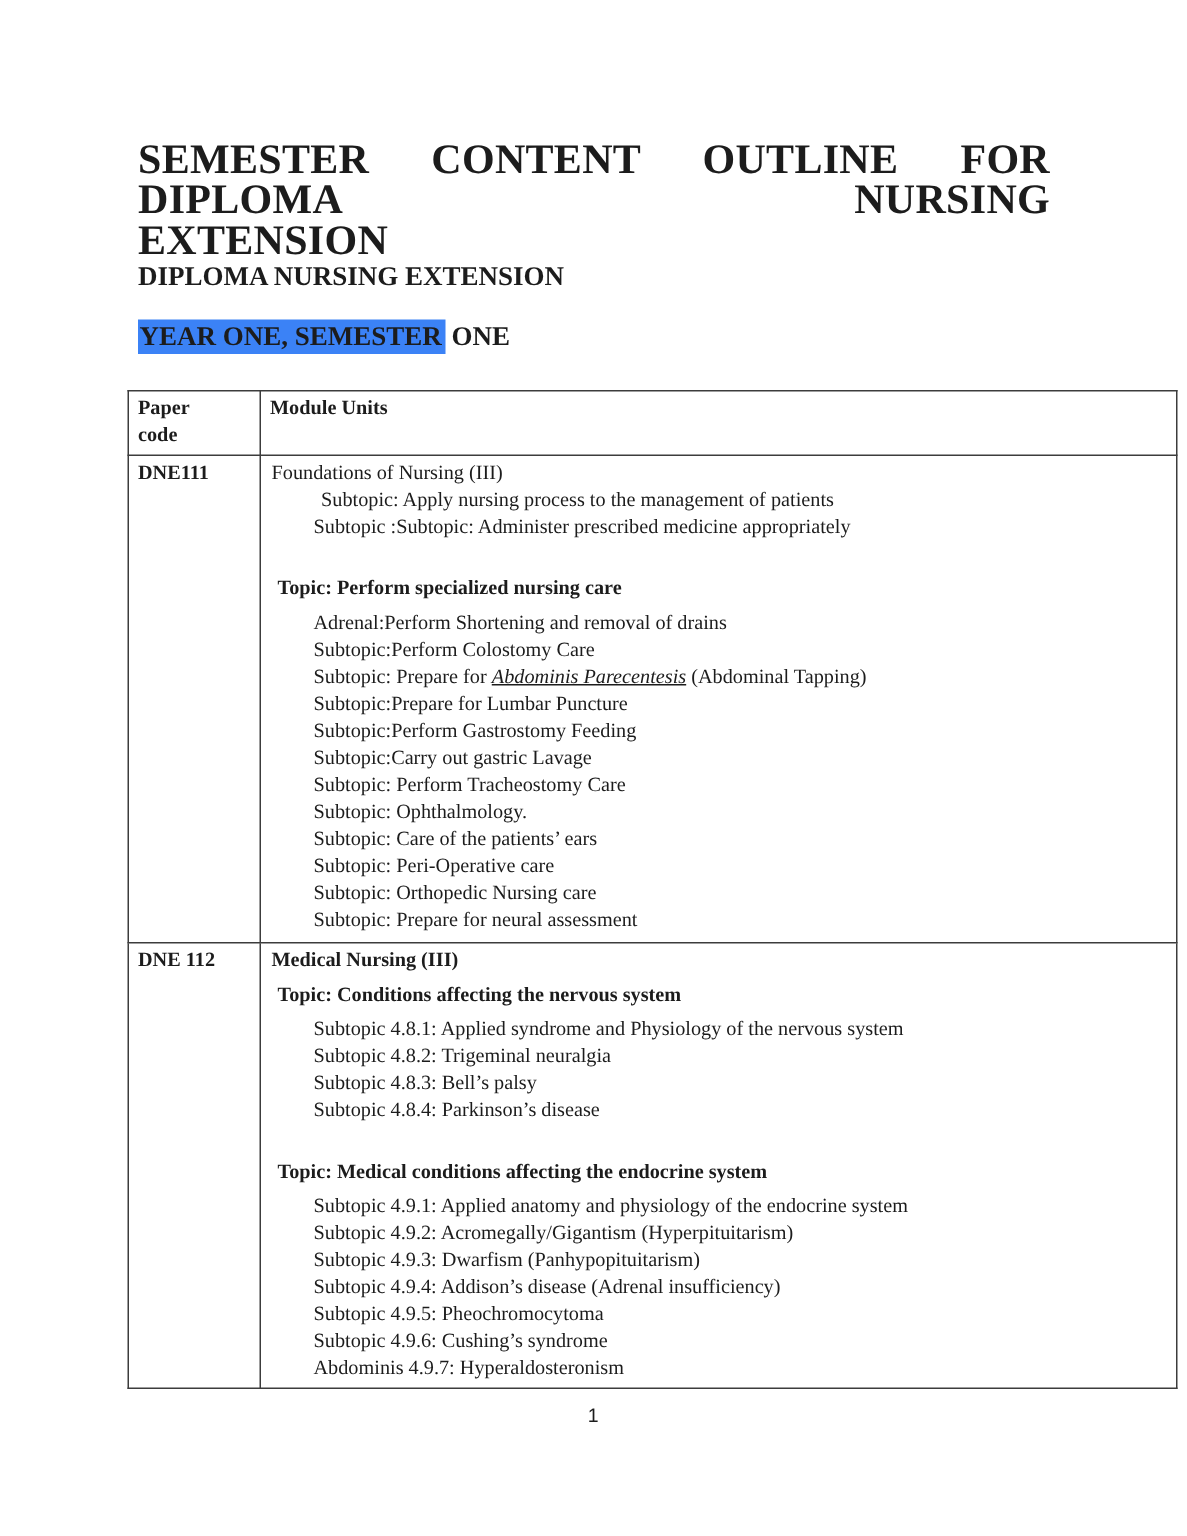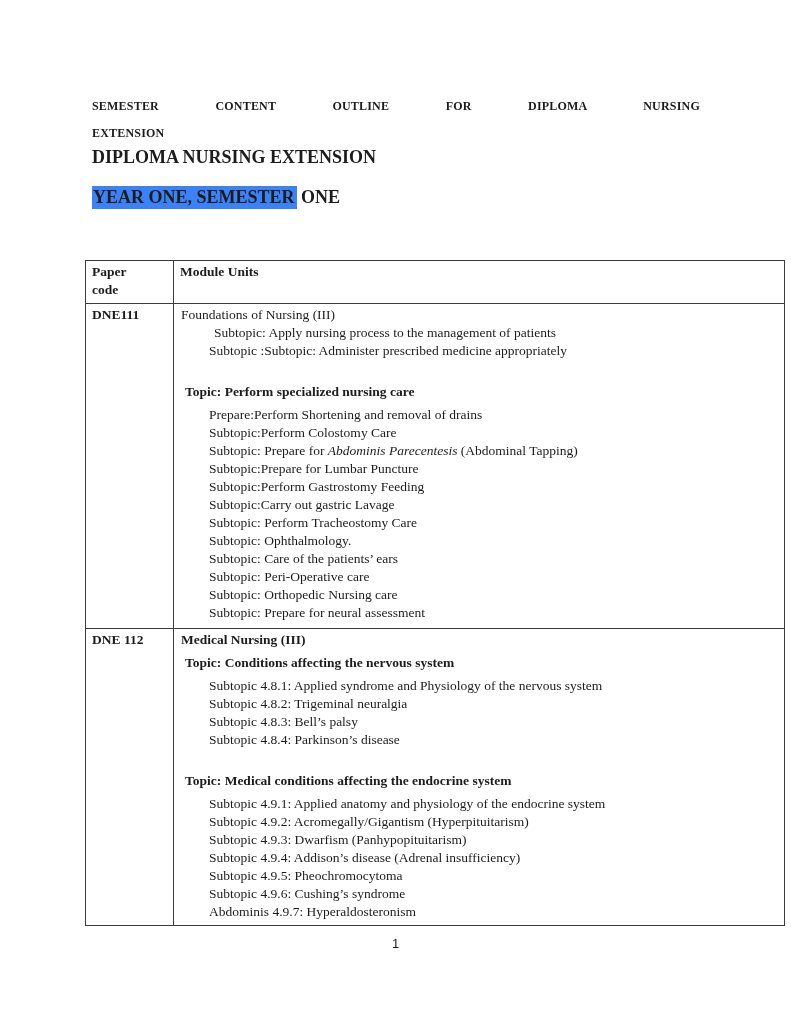--- a/index.html
+++ b/index.html
@@ -12,21 +12,21 @@
     overflow: hidden;
   }
   .page {
     position: absolute; inset: 0;
     background: #ffffff;
   }
   .header-block {
     margin: 93px 88px 0 92px;
   }
   .doc-title {
-    font-size: 12px; font-weight: bold; line-height: 27px;
+    font-size: 28px; font-weight: bold; line-height: 27px;
     letter-spacing: 0.2px;
   }
   .title-line1 {
     display: block;
     text-align: justify;
     text-align-last: justify;
     width: 608px;
   }
   .title-line2 { display: block; }
   .doc-subtitle {
@@ -56,21 +56,21 @@
   .module-table tr:nth-child(2) td { height: 325px; }
   .module-table tr:nth-child(3) td { height: 292px; }
   .code-cell { font-weight: bold; }
   .line { min-height: 18px; }
   .line.module { padding-left: 1px; }
   .line.module-bold { font-weight: bold; padding-left: 1px; }
   .line.topic { font-weight: bold; padding-left: 5px; margin: 5px 0 5px 0; }
   .line.sub { padding-left: 29px; }
   .line.sub-first { padding-left: 34px; }
   .line.gap { height: 17px; }
-  .italic { font-style: italic; }
+  .italic { font-style: italic; text-decoration: underline; }
   .page-number {
     position: absolute;
     top: 936px; left: 0; right: 0;
     text-align: center;
     font-size: 13px;
     font-family: "Liberation Sans", sans-serif;
   }
 </style>
 </head>
 <body>
@@ -94,21 +94,21 @@
         <th class="th-units">Module Units</th>
       </tr>
     <tr>
           <td class="code-cell">DNE111</td>
           <td class="units-cell">
             <div class="line module">Foundations of Nursing (III)</div>
             <div class="line sub-first">Subtopic: Apply nursing process to the management of patients</div>
             <div class="line sub">Subtopic :Subtopic: Administer prescribed medicine appropriately</div>
             <div class="line gap">&nbsp;</div>
             <div class="line topic">Topic: Perform specialized nursing care</div>
-            <div class="line sub">Prepare:Perform Shortening and removal of drains</div>
+            <div class="line sub">Adrenal:Perform Shortening and removal of drains</div>
             <div class="line sub">Subtopic:Perform Colostomy Care</div>
             <div class="line sub"><span>Subtopic: Prepare for </span><span class="italic">Abdominis Parecentesis</span><span> (Abdominal Tapping)</span></div>
             <div class="line sub">Subtopic:Prepare for Lumbar Puncture</div>
             <div class="line sub">Subtopic:Perform Gastrostomy Feeding</div>
             <div class="line sub">Subtopic:Carry out gastric Lavage</div>
             <div class="line sub">Subtopic: Perform Tracheostomy Care</div>
             <div class="line sub">Subtopic: Ophthalmology.</div>
             <div class="line sub">Subtopic: Care of the patients’ ears</div>
             <div class="line sub">Subtopic: Peri-Operative care</div>
             <div class="line sub">Subtopic: Orthopedic Nursing care</div>

